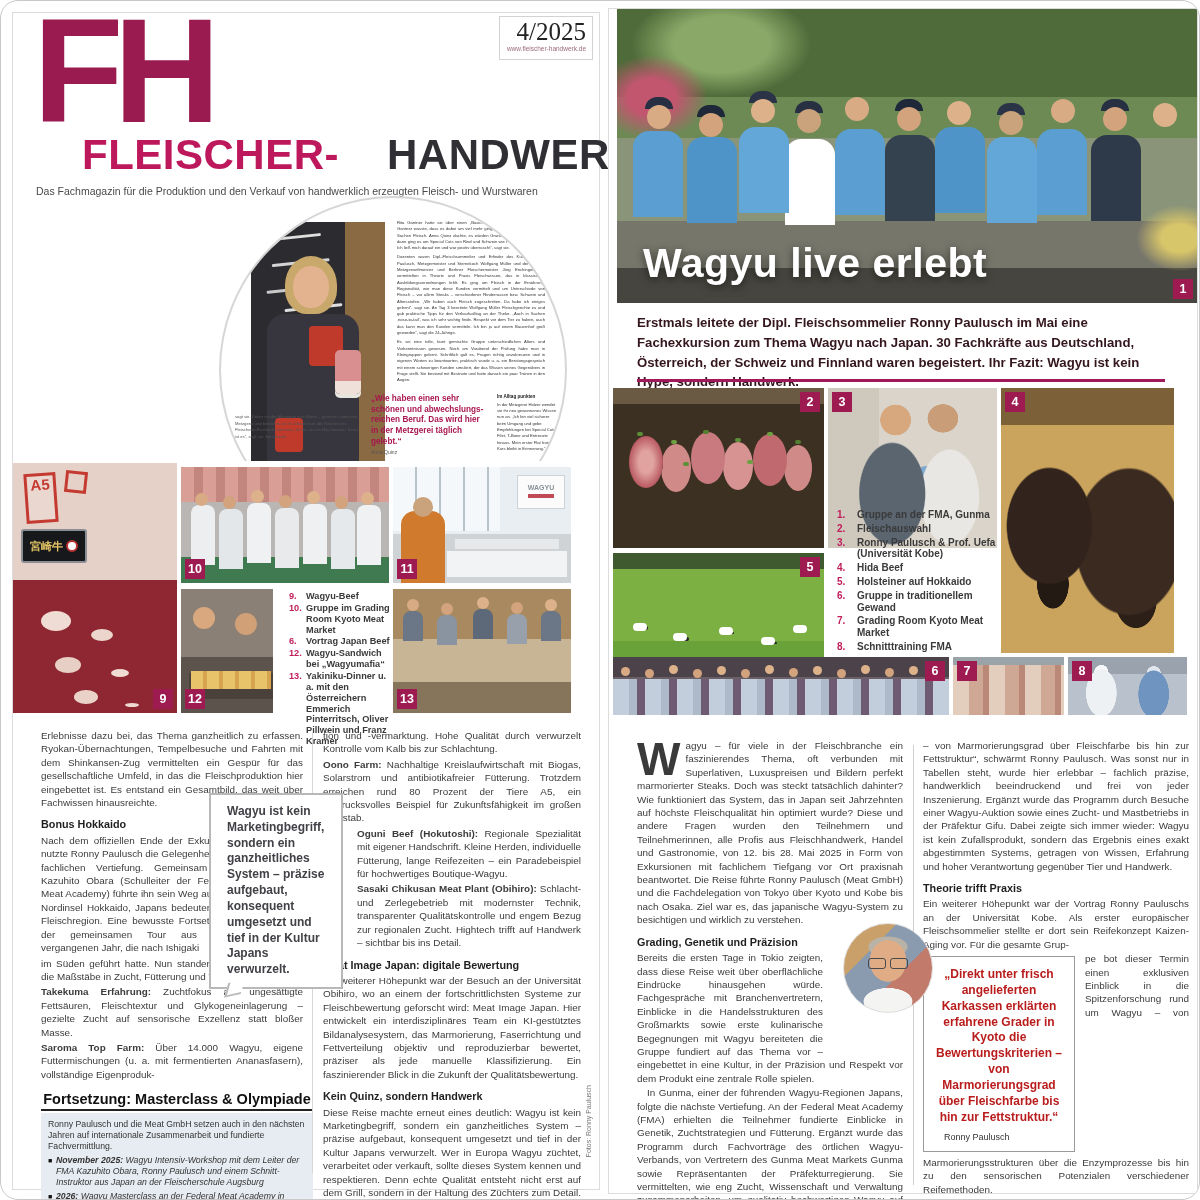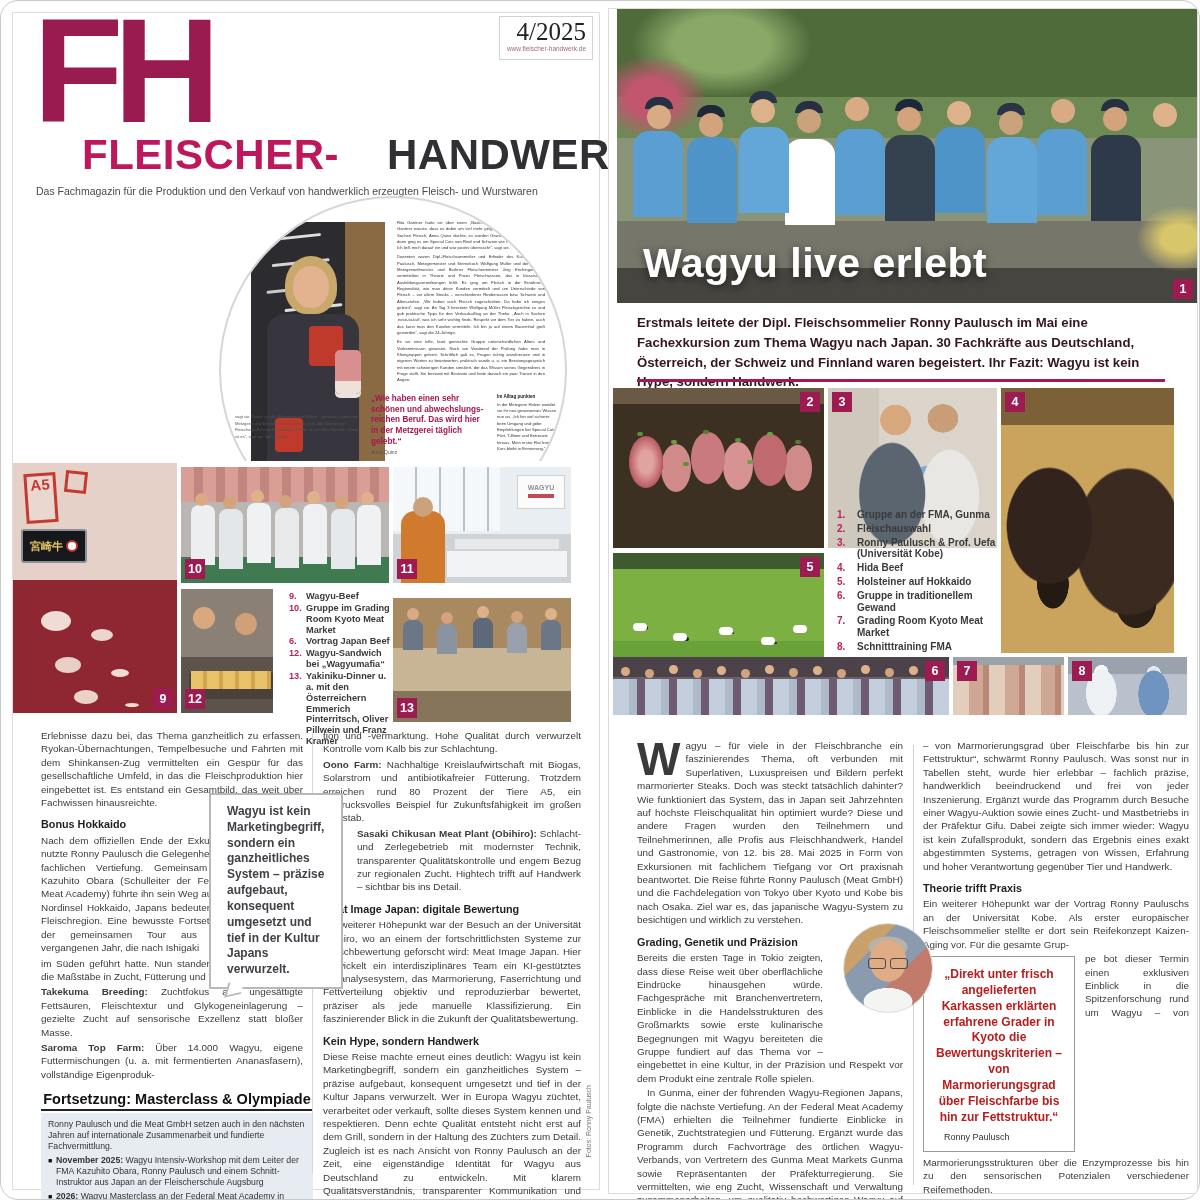--- a/index.html
+++ b/index.html
@@ -61,21 +61,21 @@
   .win{position:absolute;left:0;top:0;width:60%;height:55%;background:repeating-linear-gradient(90deg,#f4f8fa 0 22px,#b9c4ca 22px 24px);}
   .screen{position:absolute;right:6px;top:8px;width:48px;height:34px;background:#fbfbfb;border:1px solid #cdd2d6;color:#8a8f96;font-size:7px;font-weight:700;text-align:center;padding-top:8px;box-sizing:border-box;}
   .screen .rl{display:block;margin:3px auto 0;width:26px;height:4px;background:#c04a56;}
   .man-orange{position:absolute;left:8px;top:44px;width:44px;height:72px;border-radius:14px 14px 0 0;background:#d07a2e;}
   .man-orange:before{content:"";position:absolute;left:12px;top:-14px;width:20px;height:20px;border-radius:50%;background:#caa27b;}
   .tbl{position:absolute;left:54px;bottom:6px;width:120px;height:26px;background:#f2f3f4;box-shadow:0 -20px 0 -8px #e6e8ea;}
   .ph12{left:168px;top:128px;width:92px;height:124px;background:linear-gradient(180deg,#8a8076 0 55%,#5c544c 55% 100%);}
   .ph12 .h1{position:absolute;left:12px;top:18px;width:22px;height:22px;border-radius:50%;background:#d9a87e;box-shadow:42px 6px 0 #d2a077;}
   .ph12 .tray{position:absolute;left:8px;bottom:14px;width:84px;height:26px;background:#4a423a;}
   .ph12 .cubes{position:absolute;left:10px;bottom:24px;width:80px;height:18px;background:repeating-linear-gradient(90deg,#e8c36a 0 12px,#d6a44e 12px 16px);}
-  .ph13{left:380px;top:128px;width:178px;height:124px;background:linear-gradient(180deg,#a98a60 0 40%,#c7b595 40% 75%,#86755b 75% 100%);margin-top:9px;}
+  .ph13{left:380px;top:128px;width:178px;height:124px;background:linear-gradient(180deg,#a98a60 0 40%,#c7b595 40% 75%,#86755b 75% 100%);}
   .ph13 .p{position:absolute;left:10px;top:22px;width:20px;height:30px;border-radius:8px 8px 0 0;background:#6b7686;
     box-shadow:34px 4px 0 #8a93a0,70px -2px 0 #5d6878,104px 3px 0 #98a0ab,138px 0 0 #6b7686;}
   .ph13 .hd{position:absolute;left:14px;top:10px;width:12px;height:12px;border-radius:50%;background:#d9ab85;
     box-shadow:34px 4px 0 #d2a37d,70px -2px 0 #ddb28b,104px 3px 0 #d2a37d,138px 0 0 #ddb28b;}
   .lcap-list{position:absolute;left:276px;top:130px;width:102px;}
   .cap-item{display:flex;font-size:9.2px;line-height:1.18;font-weight:700;color:#3a3a3a;margin-bottom:1px;}
   .cap-item .n{color:#c01e5a;width:17px;flex:none;}
   .rcap-list .cap-item{font-size:10px;margin-bottom:2px;}
   .rcap-list .cap-item .n{width:20px;}
 
@@ -88,21 +88,21 @@
   .bh{font-weight:700;font-size:10.8px;color:#1f1f1f;margin:9px 0 2px 0;text-align:left;}
   .lead{font-weight:700;}
   .sp-r{float:right;width:64px;height:104px;margin:2px 0 4px 8px;}
   .indented{margin-left:34px;}
   .lpull{position:absolute;left:196px;top:780px;width:134px;min-height:118px;background:#fff;border:2px solid #b8b8b8;padding:9px 16px;box-sizing:border-box;z-index:4;font-size:12px;line-height:1.32;font-weight:700;color:#414147;}
   .lpull:after{content:"";position:absolute;left:16px;bottom:-9px;width:13px;height:13px;background:#fff;border-left:2px solid #b8b8b8;border-bottom:2px solid #b8b8b8;transform:skewX(-28deg) rotate(-14deg);}
   .cont-box{margin-top:12px;width:272px;}
   .cont-head{font-size:14.5px;font-weight:700;color:#111;text-align:center;border-bottom:2.5px solid #222;padding-bottom:2px;margin-bottom:2px;}
   .cont-body{background:#e7ecf2;padding:6px 7px;font-size:8.7px;line-height:11px;color:#333;text-align:left;}
   .cont-body p{margin:0 0 3px 0;}
-  .cont-item{display:flex;margin-bottom:3px;}
+  .cont-item{display:flex;margin-bottom:3px;font-style:italic;}
   .cont-item .bull{flex:none;width:8px;font-size:7px;line-height:11px;color:#111;}
   .photo-credit{position:absolute;left:572px;top:1072px;writing-mode:vertical-rl;transform:rotate(180deg);font-size:7px;color:#777;z-index:5;}
 
   
   .ph1{left:8px;top:0;width:580px;height:294px;background:
      radial-gradient(80px 60px at 6% 30%,#c2566f 0 30%,transparent 70%),
      radial-gradient(60px 46px at 97% 78%,#d8c66a 0 30%,transparent 72%),
      radial-gradient(120px 70px at 18% 12%,#8aa968 0 40%,transparent 75%),
      linear-gradient(180deg,#4f6b3a 0 30%,#6d8a55 30% 44%,#8a9478 44% 72%,#77766b 72% 88%,#46453f 88% 100%);}
   .crowd-heads{position:absolute;left:30px;top:96px;width:24px;height:24px;border-radius:50%;background:#d9ab85;
@@ -266,21 +266,21 @@
           </div>
       </div>
     </div>
 
     <div class="lcols">
       <div class="col1">
         <p>Erlebnisse dazu bei, das Thema ganzheitlich zu erfassen. Ryokan-Übernachtungen, Tempelbesuche und Fahrten mit dem Shinkansen-Zug vermittelten ein Gespür für das gesellschaftliche Umfeld, in das die Fleischproduktion hier eingebettet ist. Es entstand ein Gesamtbild, das weit über Fachwissen hinausreichte.</p>
         <div class="bh">Bonus Hokkaido<span class="sp-r"></span></div>
         <p>Nach dem offiziellen Ende der Exkursion nutzte Ronny Paulusch die Gelegenheit zur fachlichen Vertiefung. Gemeinsam mit Kazuhito Obara (Schulleiter der Federal Meat Academy) führte ihn sein Weg auf die Nordinsel Hokkaido, Japans bedeutendste Fleischregion. Eine bewusste Fortsetzung der gemeinsamen Tour aus dem vergangenen Jahr, die nach Ishigaki</p>
         <p>im Süden geführt hatte. Nun standen Betriebe im Fokus, die Maßstäbe in Zucht, Fütterung und Vermarktung setzen:</p>
-        <p><span class="lead">Takekuma Breeding:</span><span> Zuchtfokus auf ungesättigte Fettsäuren, Fleischtextur und Glykogeneinlagerung – gezielte Zucht auf sensorische Exzellenz statt bloßer Masse.</span></p>
+        <p><span class="lead">Takekuma Erfahrung:</span><span> Zuchtfokus auf ungesättigte Fettsäuren, Fleischtextur und Glykogeneinlagerung – gezielte Zucht auf sensorische Exzellenz statt bloßer Masse.</span></p>
         <p><span class="lead">Saroma Top Farm:</span><span> Über 14.000 Wagyu, eigene Futtermischungen (u. a. mit fermentierten Ananasfasern), vollständige Eigenproduk-</span></p>
         <div class="cont-box">
           <div class="cont-head">Fortsetzung: Masterclass &amp; Olympiade</div>
           <div class="cont-body">
             <p>Ronny Paulusch und die Meat GmbH setzen auch in den nächsten Jahren auf internationale Zusammenarbeit und fundierte Fachvermittlung.</p>
             <div class="cont-item">
                 <span class="bull">■</span>
                 <span><span class="lead">November 2025:</span><span> Wagyu Intensiv-Workshop mit dem Leiter der FMA Kazuhito Obara, Ronny Paulusch und einem Schnitt-Instruktor aus Japan an der Fleischerschule Augsburg</span></span>
               </div>
             <div class="cont-item">
@@ -289,25 +289,26 @@
               </div>
 
           </div>
         </div>
       </div>
       <div class="vdiv-l"></div>
       <div class="col2">
         <p>tion und -vermarktung. Hohe Qualität durch verwurzelt Kontrolle vom Kalb bis zur Schlachtung.</p>
         <p><span class="lead">Oono Farm:</span><span> Nachhaltige Kreislaufwirtschaft mit Biogas, Solarstrom und antibiotikafreier Fütterung. Trotzdem erreichen rund 80 Prozent der Tiere A5, ein eindrucksvolles Beispiel für Zukunftsfähigkeit im großen Maßstab.</span></p>
         <div class="indented">
+          <p><span class="lead">Oguni Beef (Hokutoshi):</span><span> Regionale Spezialität mit eigener Handschrift. Kleine Herden, individuelle Fütterung, lange Reifezeiten – ein Paradebeispiel für hochwertiges Boutique-Wagyu.</span></p>
           <p><span class="lead">Sasaki Chikusan Meat Plant (Obihiro):</span><span> Schlacht- und Zerlegebetrieb mit modernster Technik, transparenter Qualitätskontrolle und engem Bezug zur regionalen Zucht. Hightech trifft auf Handwerk – sichtbar bis ins Detail.</span></p>
         </div>
         <div class="bh">Meat Image Japan: digitale Bewertung</div>
         <p>Ein weiterer Höhepunkt war der Besuch an der Universität Obihiro, wo an einem der fortschrittlichsten Systeme zur Fleischbewertung geforscht wird: Meat Image Japan. Hier entwickelt ein interdisziplinäres Team ein KI-gestütztes Bildanalysesystem, das Marmorierung, Faserrichtung und Fettverteilung objektiv und reproduzierbar bewertet, präziser als jede manuelle Klassifizierung. Ein faszinierender Blick in die Zukunft der Qualitätsbewertung.</p>
-        <div class="bh">Kein Hype, sondern Handwerk</div>
+        <div class="bh">Kein Quinz, sondern Handwerk</div>
         <p><span>Diese Reise machte erneut eines deutlich: Wagyu ist kein Marketingbegriff, sondern ein ganzheitliches System – präzise aufgebaut, konsequent umgesetzt und tief in der Kultur Japans verwurzelt. Wer in Europa Wagyu züchtet, verarbeitet oder verkauft, sollte dieses System kennen und respektieren. Denn echte Qualität entsteht nicht erst auf dem Grill, sondern in der Haltung des Züchters zum Detail. Zugleich ist es nach Ansicht von Ronny Paulusch an der Zeit, eine eigenständige Identität für Wagyu aus Deutschland zu entwickeln. Mit klarem Qualitätsverständnis, transparenter Kommunikation und ehrlichem Respekt gegenüber dem japanischen Ursprung anstatt einer billigen Kopie.</span> </p>
 
       </div>
     </div>
 
     <div class="lpull">Wagyu ist kein Marketing­begriff, sondern ein ganz­heitliches System – präzise aufgebaut, konsequent umgesetzt und tief in der Kultur Japans verwurzelt.</div>
     <div class="photo-credit">Fotos: Ronny Paulusch</div>
   </section>
 
   <section class="page" id="page-right">

